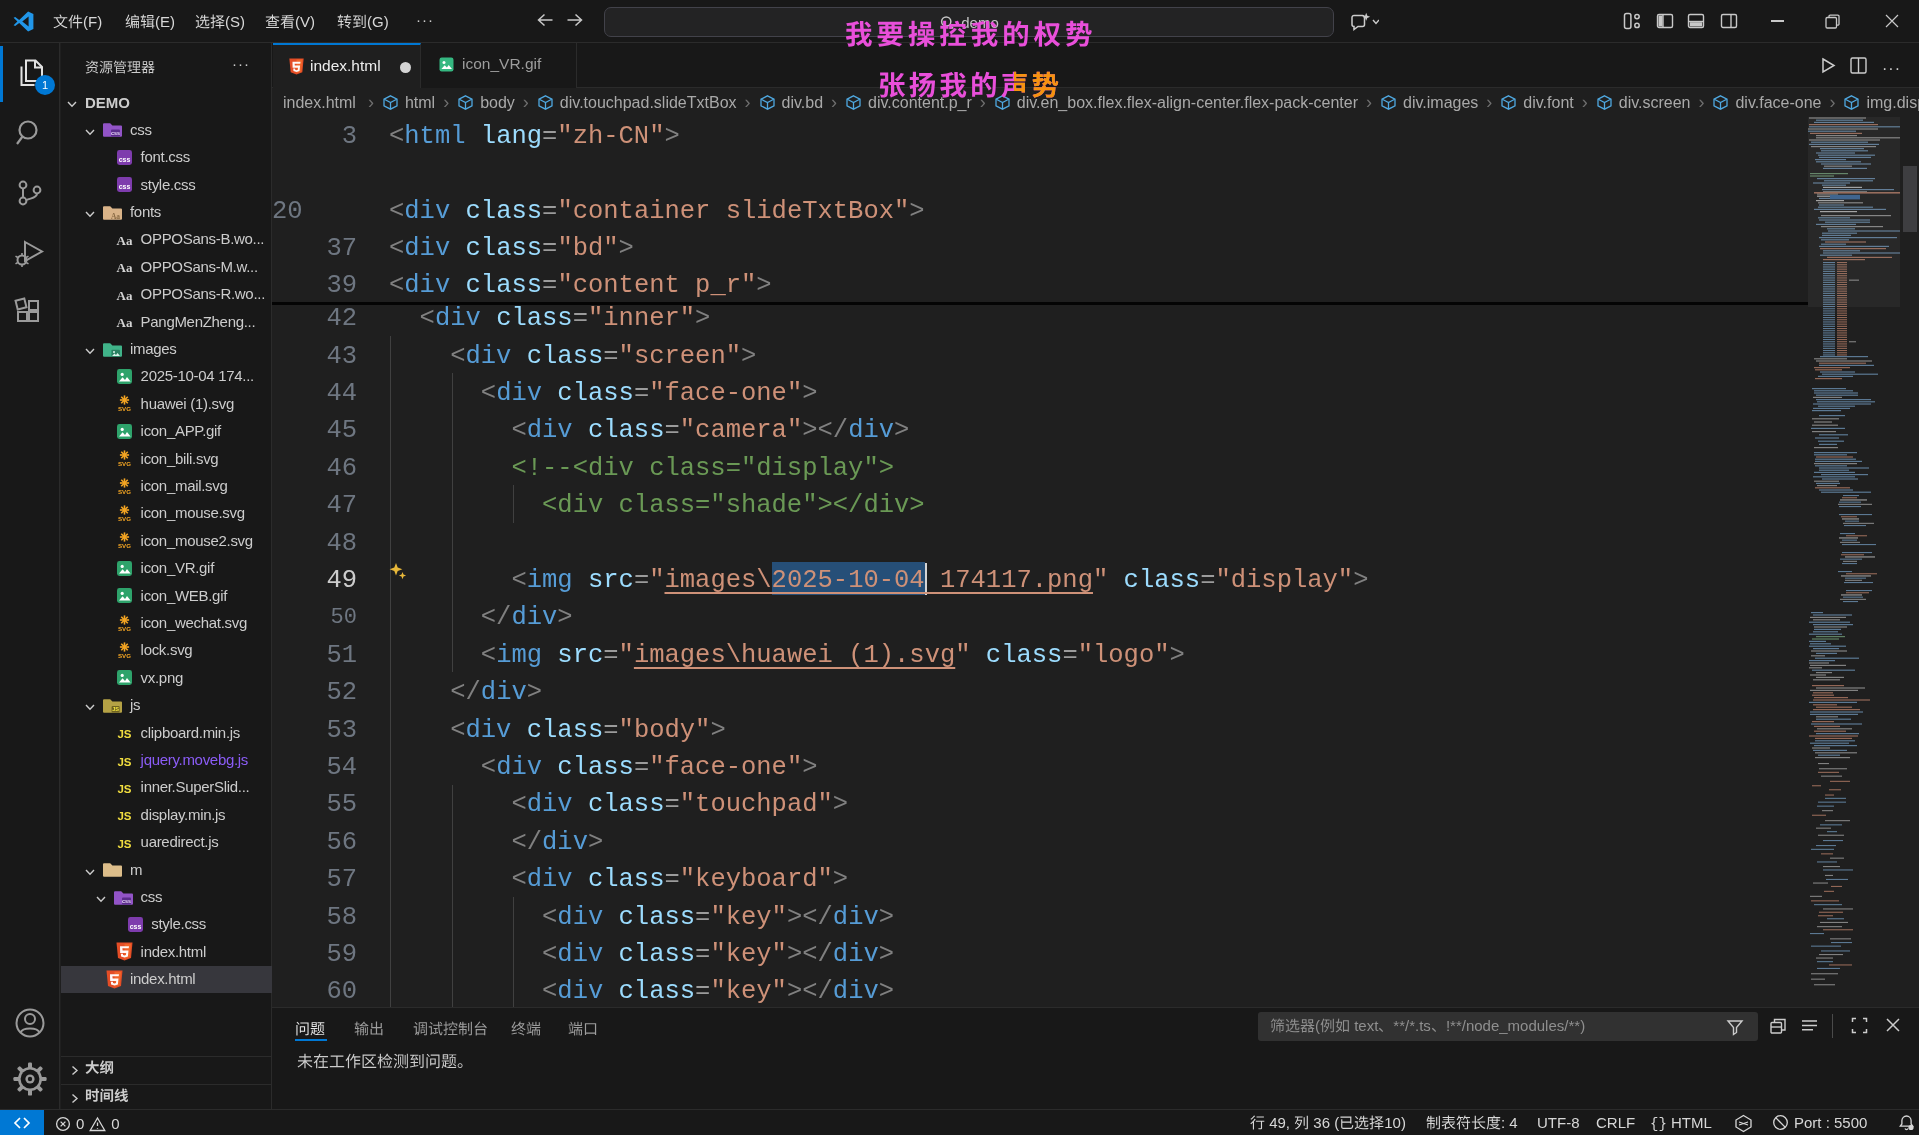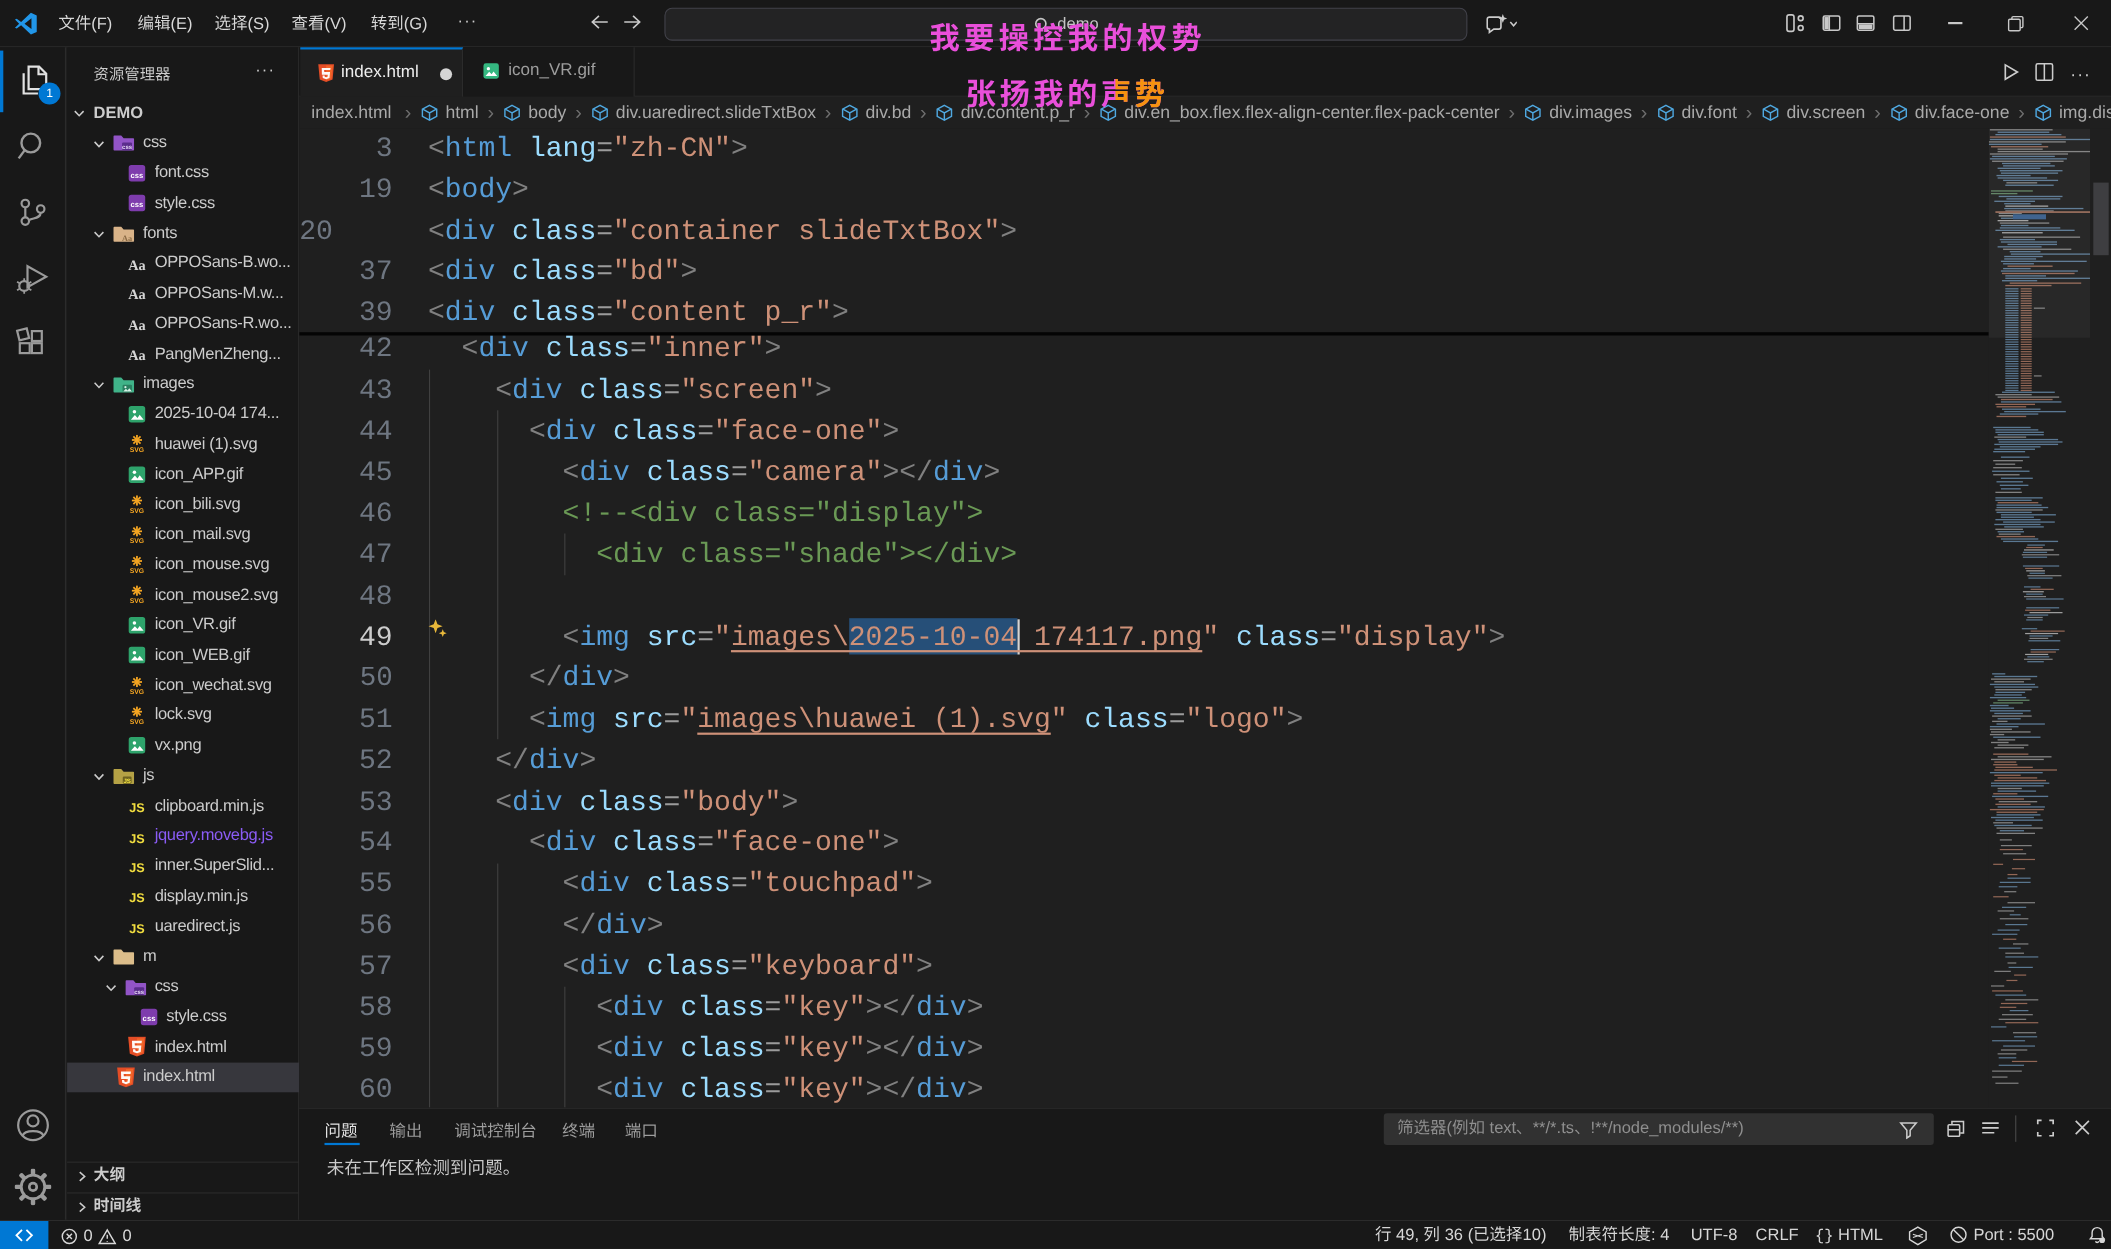--- a/index.html
+++ b/index.html
@@ -642,21 +642,21 @@
         <span>body</span>
       </span>
       <span class="bsep">›</span>
       <span class="bitem">
         <svg width="17" height="17" viewBox="0 0 17 17">
           <g fill="none" stroke="#4fa8e0" stroke-width="1.3">
             <path d="M8.5 1.8 L15 5.2 V11.8 L8.5 15.2 L2 11.8 V5.2 Z"></path>
             <path d="M2.3 5.3 L8.5 8.6 L14.7 5.3 M8.5 8.6 V15"></path>
           </g>
         </svg>
-        <span>div.uaredirect.slideTxtBox</span>
+        <span>div.touchpad.slideTxtBox</span>
       </span>
       <span class="bsep">›</span>
       <span class="bitem">
         <svg width="17" height="17" viewBox="0 0 17 17">
           <g fill="none" stroke="#4fa8e0" stroke-width="1.3">
             <path d="M8.5 1.8 L15 5.2 V11.8 L8.5 15.2 L2 11.8 V5.2 Z"></path>
             <path d="M2.3 5.3 L8.5 8.6 L14.7 5.3 M8.5 8.6 V15"></path>
           </g>
         </svg>
         <span>div.bd</span>
@@ -731,24 +731,20 @@
         </svg>
         <span>img.display</span>
       </span>
     </div>
   </div>
 <div style="position:absolute;left:272px;top:117px;width:1536px;height:890px;background:#1f1f1f;overflow:hidden;">
     <div style="position:absolute;left:0px;top:-1.1px;width:1536px;height:37.39px;">
       <div style="position:absolute;left:0px;top:0px;width:85px;height:37.39px;font-size:25.5px;line-height:37.39px;text-align:right;color:#6e7681;"><span class="mono">3</span></div>
       <div style="position:absolute;left:117px;top:0px;height:37.39px;font-size:25.5px;line-height:37.39px;white-space:pre;"><span class="mono"><span style="color:#808080">&lt;</span><span style="color:#569cd6;">html</span><span style="color:#9cdcfe;">&nbsp;lang</span><span style="color:#9b9b9b;">=</span><span style="color:#ce9178;">"zh-CN"</span><span style="color:#808080;">&gt;</span></span></div>
     </div>
-    <div style="position:absolute;left:0px;top:36.29px;width:1536px;height:37.39px;">
-      <div style="position:absolute;left:0px;top:0px;width:85px;height:37.39px;font-size:25.5px;line-height:37.39px;text-align:right;color:#6e7681;"><span class="mono">19</span></div>
-      <div style="position:absolute;left:117px;top:0px;height:37.39px;font-size:25.5px;line-height:37.39px;white-space:pre;"><span class="mono"><span style="color:#808080">&lt;</span><span style="color:#569cd6;">body</span><span style="color:#808080;">&gt;</span></span></div>
-    </div>
     <div style="position:absolute;left:0px;top:73.68px;width:1536px;height:37.39px;">
       <div style="position:absolute;left:0px;top:0px;width:85px;height:37.39px;font-size:25.5px;line-height:37.39px;color:#6e7681;"><span class="mono">20</span></div>
       <div style="position:absolute;left:117px;top:0px;height:37.39px;font-size:25.5px;line-height:37.39px;white-space:pre;"><span class="mono"><span style="color:#808080">&lt;</span><span style="color:#569cd6;">div</span><span style="color:#9cdcfe;">&nbsp;class</span><span style="color:#9b9b9b;">=</span><span style="color:#ce9178;">"container slideTxtBox"</span><span style="color:#808080;">&gt;</span></span></div>
     </div>
     <div style="position:absolute;left:0px;top:111.07000000000001px;width:1536px;height:37.39px;">
       <div style="position:absolute;left:0px;top:0px;width:85px;height:37.39px;font-size:25.5px;line-height:37.39px;text-align:right;color:#6e7681;"><span class="mono">37</span></div>
       <div style="position:absolute;left:117px;top:0px;height:37.39px;font-size:25.5px;line-height:37.39px;white-space:pre;"><span class="mono"><span style="color:#808080">&lt;</span><span style="color:#569cd6;">div</span><span style="color:#9cdcfe;">&nbsp;class</span><span style="color:#9b9b9b;">=</span><span style="color:#ce9178;">"bd"</span><span style="color:#808080;">&gt;</span></span></div>
     </div>
     <div style="position:absolute;left:0px;top:148.46px;width:1536px;height:37.39px;">
       <div style="position:absolute;left:0px;top:0px;width:85px;height:37.39px;font-size:25.5px;line-height:37.39px;text-align:right;color:#6e7681;"><span class="mono">39</span></div>
@@ -782,21 +778,21 @@
     <div style="position:absolute;left:0px;top:405.64px;width:1536px;height:37.39px;">
       <div style="position:absolute;left:0px;top:0px;width:85px;height:37.39px;font-size:25.5px;line-height:37.39px;text-align:right;color:#6e7681;"><span class="mono">48</span></div>
     </div>
     <div style="position:absolute;left:499.5px;top:444.53000000000003px;width:153.0px;height:33.5px;background:#264f78;"></div>
     <div style="position:absolute;left:652.5px;top:445.53000000000003px;width:2px;height:32px;background:#d4d4d4;"></div>
     <div style="position:absolute;left:0px;top:443.03000000000003px;width:1536px;height:37.39px;">
       <div style="position:absolute;left:0px;top:0px;width:85px;height:37.39px;font-size:25.5px;line-height:37.39px;text-align:right;color:#cccccc;"><span class="mono">49</span></div>
       <div style="position:absolute;left:117px;top:0px;height:37.39px;font-size:25.5px;line-height:37.39px;white-space:pre;"><span class="mono"><span style="color:#808080">&nbsp;&nbsp;&nbsp;&nbsp;&nbsp;&nbsp;&nbsp;&nbsp;&lt;</span><span style="color:#569cd6;">img</span><span style="color:#9cdcfe;">&nbsp;src</span><span style="color:#9b9b9b;">=</span><span style="color:#ce9178;">"</span><span style="color:#ce9178;text-decoration:underline;text-underline-offset:5px;">images\2025-10-04&nbsp;174117.png</span><span style="color:#ce9178;">"</span><span style="color:#9cdcfe;">&nbsp;class</span><span style="color:#9b9b9b;">=</span><span style="color:#ce9178;">"display"</span><span style="color:#808080;">&gt;</span></span></div>
     </div>
     <div style="position:absolute;left:0px;top:480.42px;width:1536px;height:37.39px;">
-      <div style="position:absolute;left:0px;top:0px;width:85px;height:37.39px;font-size:25px;line-height:37.39px;text-align:right;color:#6e7681;"><span class="mono">50</span></div>
+      <div style="position:absolute;left:0px;top:0px;width:85px;height:37.39px;font-size:22px;line-height:37.39px;text-align:right;color:#6e7681;"><span class="mono">50</span></div>
       <div style="position:absolute;left:117px;top:0px;height:37.39px;font-size:25.5px;line-height:37.39px;white-space:pre;"><span class="mono"><span style="color:#808080">&nbsp;&nbsp;&nbsp;&nbsp;&nbsp;&nbsp;&lt;/</span><span style="color:#569cd6;">div</span><span style="color:#808080;">&gt;</span></span></div>
     </div>
     <div style="position:absolute;left:0px;top:517.81px;width:1536px;height:37.39px;">
       <div style="position:absolute;left:0px;top:0px;width:85px;height:37.39px;font-size:25.5px;line-height:37.39px;text-align:right;color:#6e7681;"><span class="mono">51</span></div>
       <div style="position:absolute;left:117px;top:0px;height:37.39px;font-size:25.5px;line-height:37.39px;white-space:pre;"><span class="mono"><span style="color:#808080">&nbsp;&nbsp;&nbsp;&nbsp;&nbsp;&nbsp;&lt;</span><span style="color:#569cd6;">img</span><span style="color:#9cdcfe;">&nbsp;src</span><span style="color:#9b9b9b;">=</span><span style="color:#ce9178;">"</span><span style="color:#ce9178;text-decoration:underline;text-underline-offset:5px;">images\huawei&nbsp;(1).svg</span><span style="color:#ce9178;">"</span><span style="color:#9cdcfe;">&nbsp;class</span><span style="color:#9b9b9b;">=</span><span style="color:#ce9178;">"logo"</span><span style="color:#808080;">&gt;</span></span></div>
     </div>
     <div style="position:absolute;left:0px;top:555.2px;width:1536px;height:37.39px;">
       <div style="position:absolute;left:0px;top:0px;width:85px;height:37.39px;font-size:25.5px;line-height:37.39px;text-align:right;color:#6e7681;"><span class="mono">52</span></div>
       <div style="position:absolute;left:117px;top:0px;height:37.39px;font-size:25.5px;line-height:37.39px;white-space:pre;"><span class="mono"><span style="color:#808080">&nbsp;&nbsp;&nbsp;&nbsp;&lt;/</span><span style="color:#569cd6;">div</span><span style="color:#808080;">&gt;</span></span></div>
     </div>

